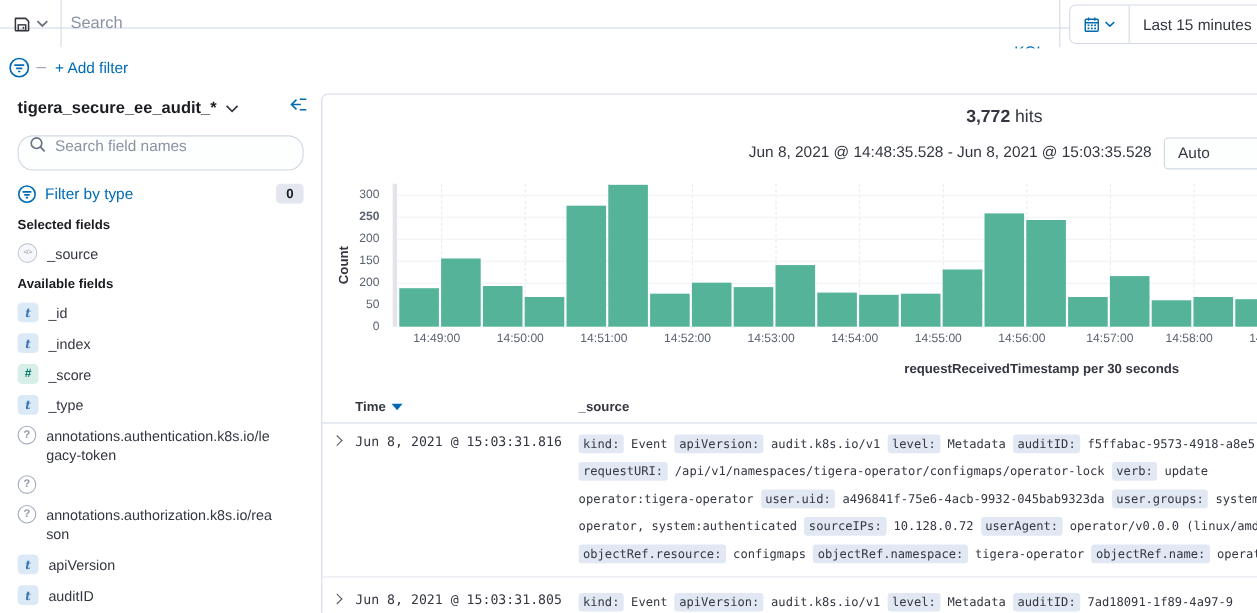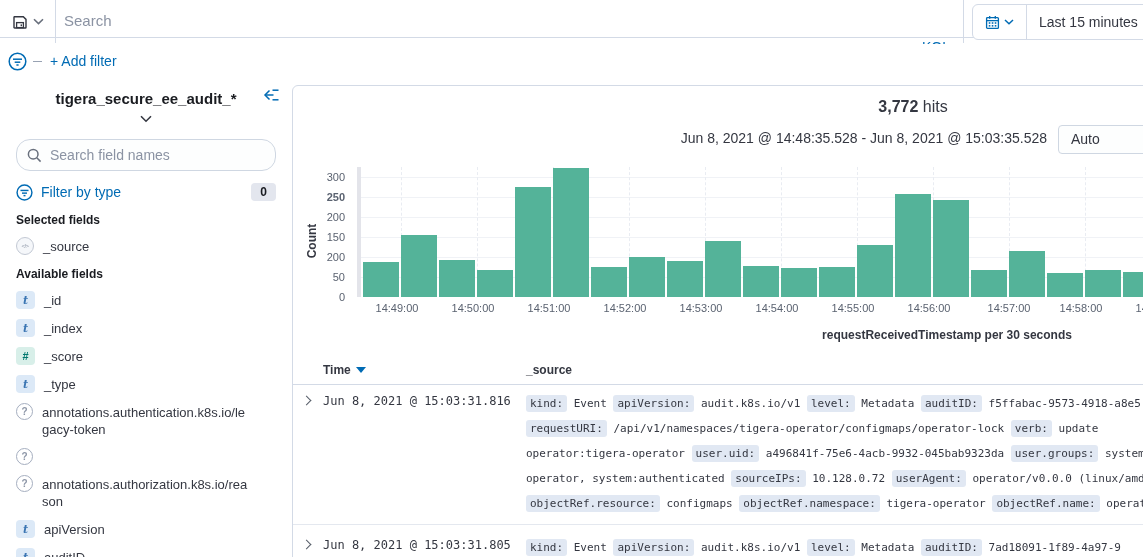--- a/index.html
+++ b/index.html
@@ -4,21 +4,21 @@
 <style>
   * { margin:0; padding:0; box-sizing:border-box; }
   html,body { width:1143px; height:557px; overflow:hidden; }
   body {
     position:relative; background:#fff; color:#343741;
     font-family:"Liberation Sans", sans-serif; font-size:14px;
   }
   .mono { font-family:"DejaVu Sans Mono","Liberation Mono",monospace; }
 
   
-  .topbar { position:absolute; left:0; top:0; width:1143px; height:38px; background:#fff;
+  .topbar { position:absolute; left:0; top:0; width:1143px; height:26px; background:#fff;
             border-bottom:1px solid #d3dae6; }
   .save-group { position:absolute; left:0; top:0; width:56px; height:43px;
                 border-right:1px solid #d3dae6; display:flex; align-items:center;
                 justify-content:center; gap:5px; cursor:pointer; }
   .search-placeholder { position:absolute; left:64px; top:12px; font-size:15px; color:#8b93a3; }
   .kql-btn { position:absolute; left:922px; top:12px; color:#006bb4; font-size:14px; cursor:pointer;margin-top:27px; }
   .kql-divider { position:absolute; left:963px; top:0; height:43px; border-left:1px solid #d3dae6; }
   .datepicker { position:absolute; left:972px; top:4px; width:200px; height:36px;
                 border:1px solid #d3dae6; border-radius:6px; background:#fff; display:flex; }
   .dp-quick { width:54px; display:flex; align-items:center; justify-content:center; gap:4px;
@@ -27,25 +27,25 @@
 
   
   .filterbar { position:absolute; left:0; top:44px; width:1003px; height:34px; background:#fff;
                display:flex; align-items:center; padding-left:8px; }
   .filter-dash { width:9px; height:0; border-top:1px solid #98a2b3; margin:0 8px 0 6px; }
   .add-filter { color:#006bb4; font-size:14px; cursor:pointer; }
 
   
   .sidebar { position:absolute; left:0; top:78px; width:292px; height:479px; background:#fff;
              padding:0 16px; }
-  .index-row { margin-top:12px; display:flex; align-items:center; gap:8px; cursor:pointer;flex-direction:column; }
+  .index-row { margin-top:12px; display:flex; align-items:center; gap:8px; cursor:pointer; }
   .index-title { font-size:15px; font-weight:bold; color:#1a1c21; }
   .collapse-btn { position:absolute; right:12px; top:10px; cursor:pointer; }
   .field-search { margin-top:16px; height:32px; border:1px solid #cfd7e2; border-radius:14px;
-                  background:#fdfefe; display:flex; align-items:center; padding:0 10px; gap:8px; }
+                  background:#fdfefe; display:flex; padding:0 10px; gap:8px; }
   .field-search span { font-size:14px; color:#8b93a3; }
   .filter-type-row { margin-top:12px; display:flex; align-items:center; gap:8px; cursor:pointer; }
   .filter-type-row .lbl { color:#006bb4; font-size:14px; }
   .count-badge { margin-left:auto; background:#e3e6ee; color:#1a1c21; font-weight:bold;
                  font-size:12px; border-radius:4px; padding:2px 9px; }
   .side-heading { margin-top:12px; font-size:12px; font-weight:bold; color:#1a1c21; }
   .field-item { margin-top:11px; display:flex; gap:9px; align-items:flex-start; cursor:pointer; }
   .field-name { font-size:13px; color:#343741; width:206px; word-break:break-all; line-height:17px; }
   .tok { flex:0 0 auto; width:19px; height:18px; border-radius:4px; display:flex;
          align-items:center; justify-content:center; font-size:11px; margin-top:-1px; }

